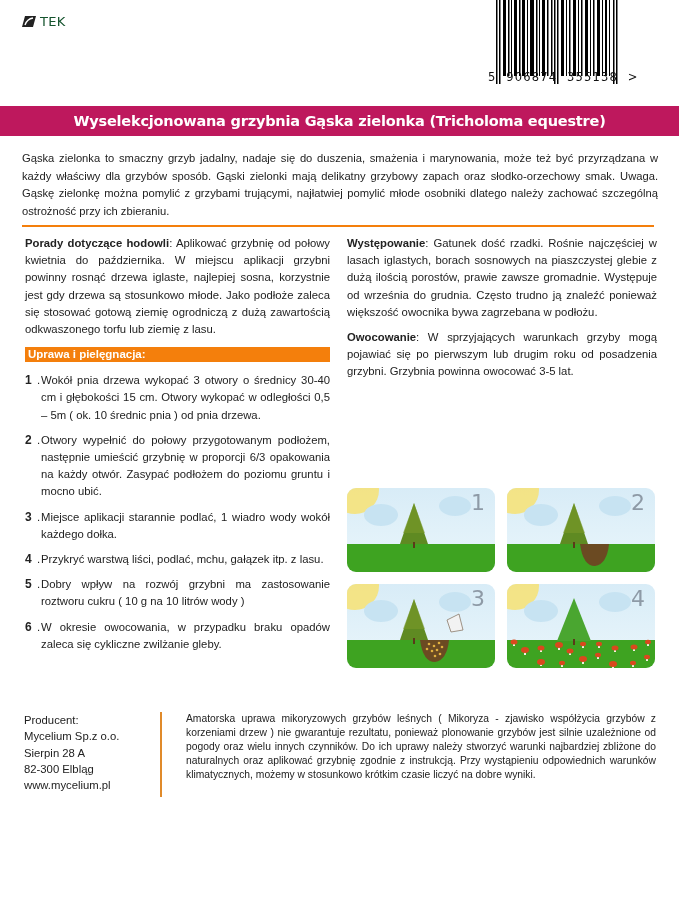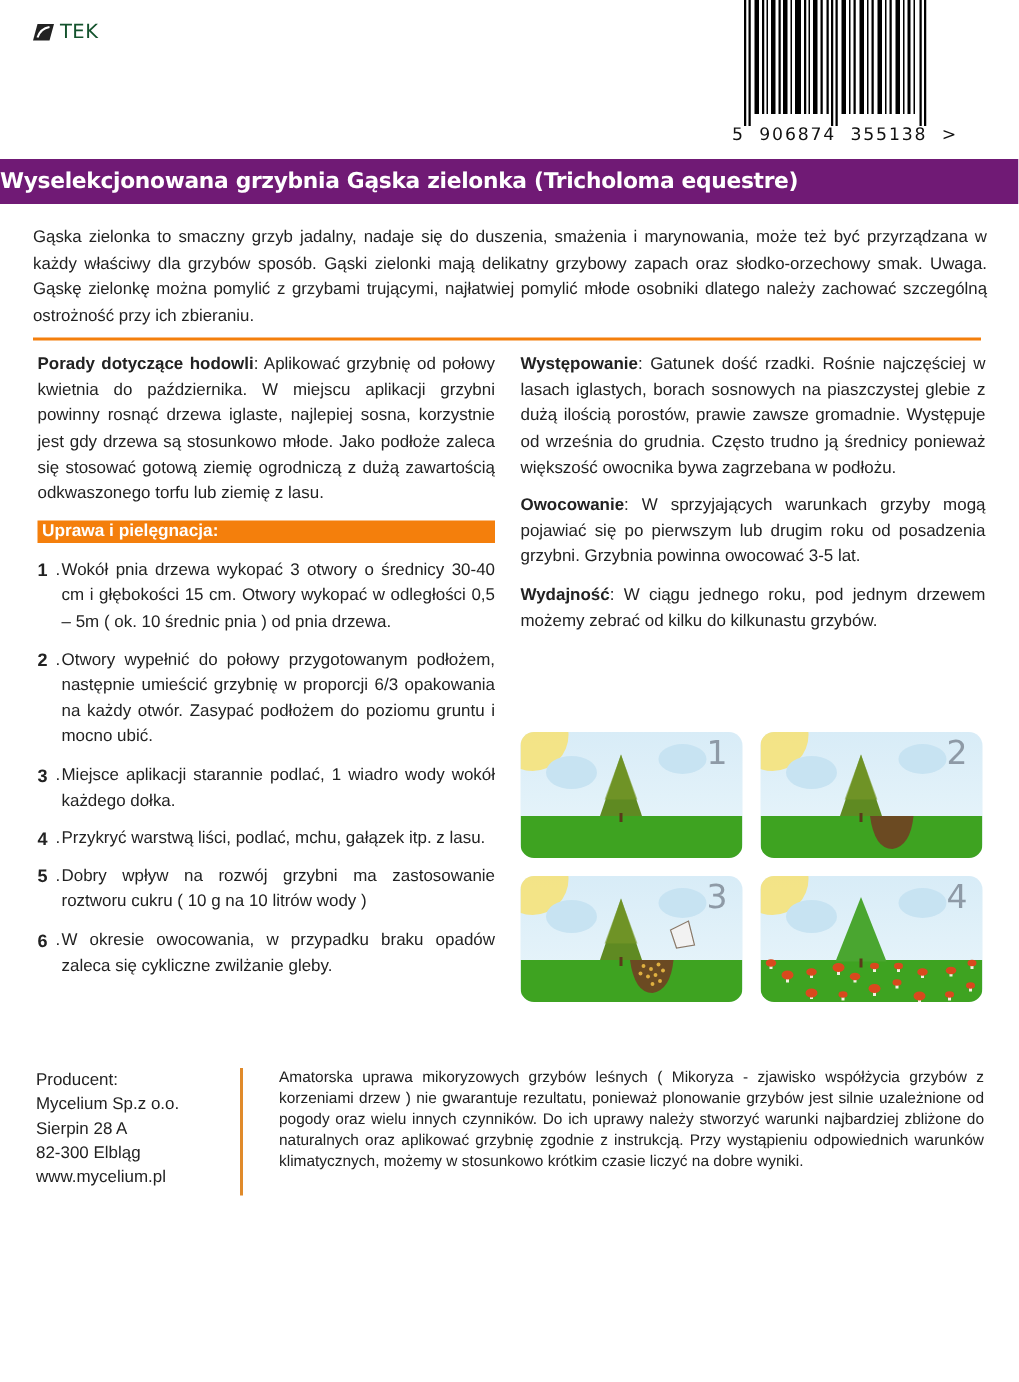--- a/index.html
+++ b/index.html
@@ -4,23 +4,23 @@
 <style>
   * { box-sizing: border-box; margin: 0; padding: 0; }
   html, body { width: 679px; height: 921px; background: #ffffff; overflow: hidden; }
   body { position: relative; font-family: "Liberation Sans", sans-serif; color: #1f1f1f; }
 
   .logo { position: absolute; left: 22px; top: 14px; display: flex; align-items: center; gap: 3px; }
   .logo-text { font-family: "DejaVu Sans", sans-serif; font-size: 13px; color: #14532d; letter-spacing: 0.3px; }
 
   .barcode { position: absolute; left: 486px; top: 0; width: 150px; height: 82px; }
   .barcode-bars { position: absolute; left: 10px; top: 0; width: 128px; height: 84px; display: flex; align-items: stretch; }
-  .barcode-digits { position: absolute; left: 488px; top: 82px; font-family: "DejaVu Sans", sans-serif; font-size: 11.5px; color: #111; letter-spacing: 1.2px; white-space: pre; }
-
-  .title-bar { position: absolute; left: 0; top: 106px; width: 679px; height: 30px; background: #701a75; display: flex; align-items: center; }
+  .barcode-digits { position: absolute; left: 488px; top: 70px; font-family: "DejaVu Sans", sans-serif; font-size: 11.5px; color: #111; letter-spacing: 1.2px; white-space: pre; }
+
+  .title-bar { position: absolute; left: 0; top: 106px; width: 679px; height: 30px; background: #be185d; display: flex; align-items: center; justify-content: center; }
   .title-bar span { color: #fff; font-weight: bold; font-size: 14.5px; font-family: "DejaVu Sans", sans-serif; letter-spacing: -0.2px; }
 
   .intro { position: absolute; left: 22px; top: 150px; width: 636px; font-size: 11.2px; line-height: 17.5px; text-align: justify; color: #222; }
   .rule { position: absolute; left: 22px; top: 225px; width: 632px; height: 2px; background: #f47f0c; }
 
   .col-left { position: absolute; left: 25px; top: 235px; width: 305px; font-size: 11.3px; line-height: 17.2px; color: #222; }
   .col-left p { text-align: justify; }
   .bold { font-weight: bold; }
   .sub-header { margin-top: 9px; background: #f47f0c; height: 15px; display: flex; align-items: center; padding-left: 3px; }
   .sub-header span { color: #fff; font-weight: bold; font-size: 11.5px; line-height: 13px; }
@@ -135,23 +135,22 @@
       </li>
     <li>
         <span class="num">6</span>
         <span class="dot">.</span>
         <span class="txt">W okresie owocowania, w przypadku braku opadów zaleca się cykliczne zwilżanie gleby.</span>
       </li>
   </ol>
 </div>
 
 <div class="col-right">
-  <p><span class="bold">Występowanie</span><span>: Gatunek dość rzadki. Rośnie najczęściej w lasach iglastych, borach sosnowych na piaszczystej glebie z dużą ilością porostów, prawie zawsze gromadnie. Występuje od września do grudnia. Często trudno ją średnicy ponieważ większość owocnika bywa zagrzebana w podłożu.</span></p>
+  <p><span class="bold">Występowanie</span><span>: Gatunek dość rzadki. Rośnie najczęściej w lasach iglastych, borach sosnowych na piaszczystej glebie z dużą ilością porostów, prawie zawsze gromadnie. Występuje od września do grudnia. Często trudno ją znaleźć ponieważ większość owocnika bywa zagrzebana w podłożu.</span></p>
   <p><span class="bold">Owocowanie</span><span>: W sprzyjających warunkach grzyby mogą pojawiać się po pierwszym lub drugim roku od posadzenia grzybni. Grzybnia powinna owocować 3-5 lat.</span></p>
-  <p><span class="bold">Wydajność</span><span>: W ciągu jednego roku, pod jednym drzewem możemy zebrać od kilku do kilkunastu grzybów.</span></p>
 </div>
 
 <div class="panels">
 
   <div class="panel">
     <svg width="148" height="84" viewBox="0 0 148 84">
       <circle cx="8" cy="2" r="24" fill="#f5e27a" opacity="0.9"></circle>
       <ellipse cx="34" cy="27" rx="17" ry="11" fill="#c7e3f2"></ellipse>
       <ellipse cx="108" cy="18" rx="16" ry="10" fill="#c7e3f2"></ellipse>
       <rect x="0" y="56" width="148" height="28" fill="#3ea321"></rect>

